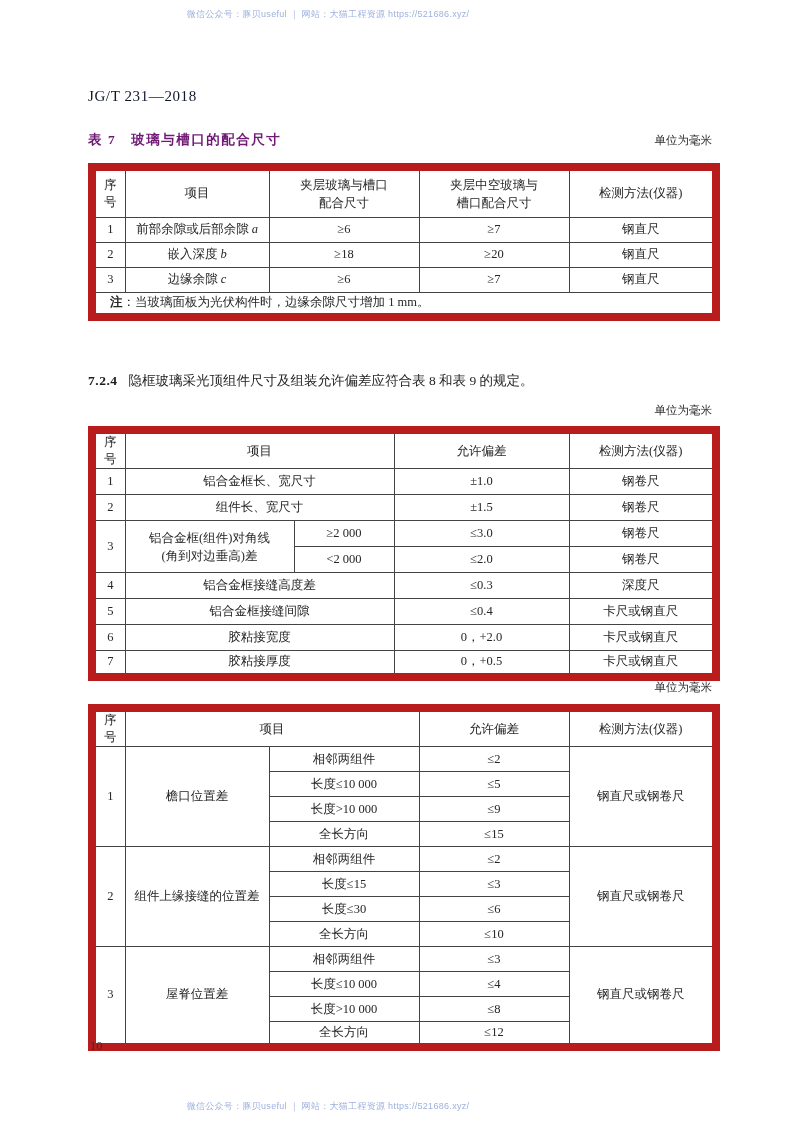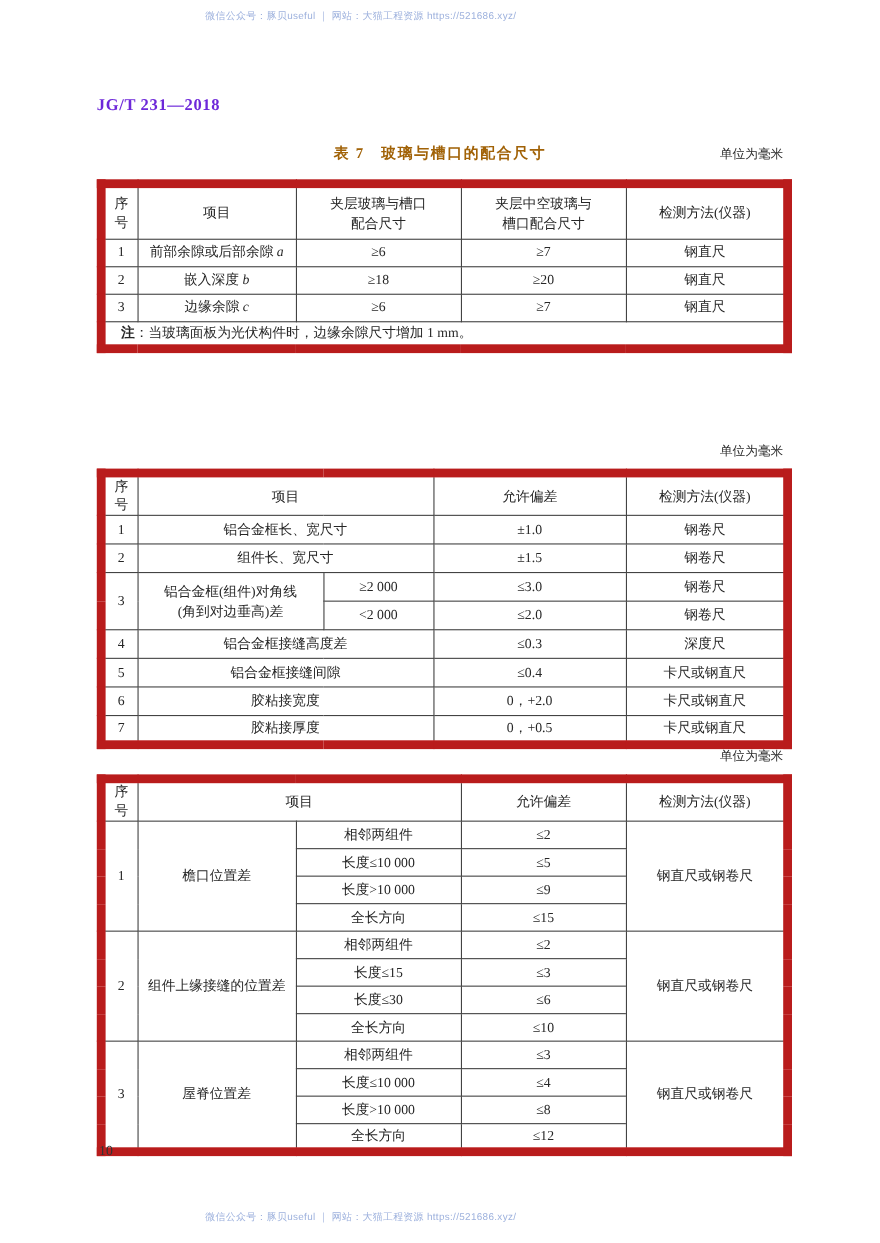--- a/index.html
+++ b/index.html
@@ -5,24 +5,24 @@
   * { margin:0; padding:0; box-sizing:border-box; }
   html,body { background:#ffffff; }
   body { font-family:"Liberation Serif","DejaVu Serif",serif; }
   .page { position:relative; width:800px; height:1130px; background:#ffffff; color:#242424; overflow:hidden; margin:0 auto; }
 
   .watermark { position:absolute; left:0; width:656px; text-align:center; font-size:9px;
                color:#9db1dd; font-family:"Liberation Sans","DejaVu Sans",sans-serif; letter-spacing:.3px; }
   .wm-top { top:8px; }
   .wm-bottom { top:1100px; }
 
-  .doc-code { position:absolute; left:88px; top:88px; font-size:15px; font-weight:bold; letter-spacing:.6px; color:#6d28d9; }
+  .doc-code { position:absolute; left:88px; top:88px; font-size:15px; font-weight:normal; letter-spacing:.6px; color:#0f172a; }
 
   .caption-row { position:absolute; left:88px; width:624px; height:20px; }
-  .caption-center { position:absolute; left:0; width:100%; text-align:center; font-size:13.5px; font-weight:bold; letter-spacing:1.5px; color:#a16207; }
+  .caption-center { position:absolute; left:0; width:100%; text-align:left; font-size:13.5px; font-weight:bold; letter-spacing:1.5px; color:#701a75; }
   .caption-unit { position:absolute; right:0; top:2px; font-size:11.5px; font-weight:normal; color:#2b2b2b; }
 
   table.tbl { position:absolute; left:88px; width:624px; border-collapse:collapse; table-layout:fixed;
               font-size:12.5px; border:8px solid #b91c1c; }
   .tbl th, .tbl td { border:1px solid #434343; text-align:center; vertical-align:middle;
                      font-weight:normal; padding:0 3px; color:#262626; }
   .h50 { height:50px; } .h30 { height:30px; } .h26 { height:26px; } .h25 { height:25px; }
   .note-cell { text-align:left !important; padding-left:14px !important; }
   .note-cell b { font-weight:bold; }
   .two-line { line-height:18px; }
@@ -92,20 +92,23 @@
       <td>钢直尺</td>
     </tr>
     <tr class="h25">
       <td colspan="5" class="note-cell">
         <b>注</b><span>：当玻璃面板为光伏构件时，边缘余隙尺寸增加 1 mm。</span>
       </td>
     </tr>
   </tbody>
     </table>
 
+  <div class="para" style="top:370px">
+    <b>7.2.4</b><span>隐框玻璃采光顶组件尺寸及组装允许偏差应符合表 8 和表 9 的规定。</span>
+  </div>
 
   <div class="caption-row" style="top:401px">
     <div class="caption-unit">单位为毫米</div>
   </div>
 
   <table class="tbl" style="top:426px">
     <colgroup>
         <col style="width:33px">
         <col style="width:169px">
         <col style="width:100px">

